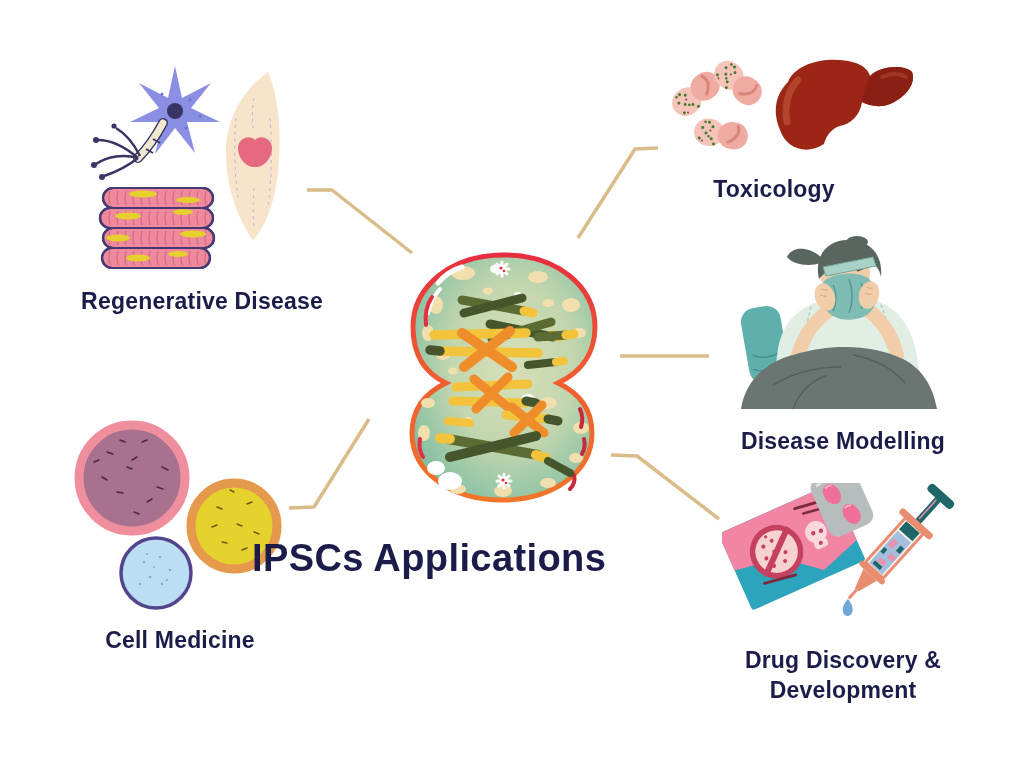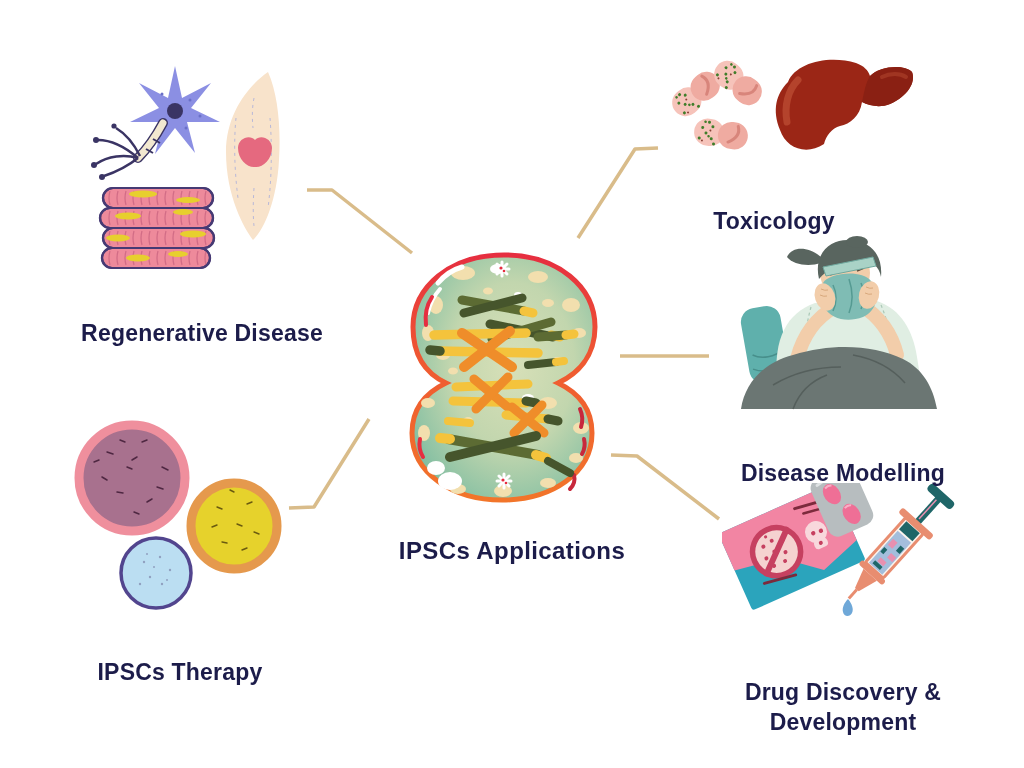--- a/index.html
+++ b/index.html
@@ -5,25 +5,24 @@
   html,body{margin:0;padding:0;background:#ffffff;}
   .canvas{
     position:relative;width:1024px;height:768px;background:#ffffff;
     overflow:hidden;font-family:"Liberation Sans",sans-serif;
   }
   .abs{position:absolute;}
   .label{
     position:absolute;text-align:center;color:#1c1c4a;font-weight:700;
     font-size:23px;line-height:1.32;letter-spacing:0.2px;
     font-family:"Liberation Sans",sans-serif;
-    margin-top:32px;
   }
   .title{
-    position:absolute;text-align:center;color:#1c1c4a;font-weight:700;
-    font-size:24px;letter-spacing:0.4px;
+    position:absolute;text-align:left;color:#1c1c4a;font-weight:700;
+    font-size:38px;letter-spacing:0.4px;
     font-family:"Liberation Sans",sans-serif;
   }
   svg{display:block;}
 </style>
 </head>
 <body>
 
 <div class="canvas">
 
   <svg class="abs" style="left:0;top:0" width="1024" height="768" viewBox="0 0 1024 768">
@@ -433,17 +432,17 @@
 
   <div class="label" style="left:650px;top:174px;width:248px">Toxicology</div>
 
   <div class="label" style="left:713px;top:645px;width:260px">
     <span>Drug Discovery &amp;</span><br>
     <span>Development</span>
   </div>
 
   <div class="label" style="left:723px;top:426px;width:240px">Disease Modelling</div>
 
-  <div class="label" style="left:56px;top:625px;width:248px">IPSCs Therapy</div>
+  <div class="label" style="left:56px;top:625px;width:248px">Cell Medicine</div>
 
   <div class="title" style="left:252px;top:537px;width:520px">IPSCs Applications</div>
 
 </div>
 
 </body></html>

